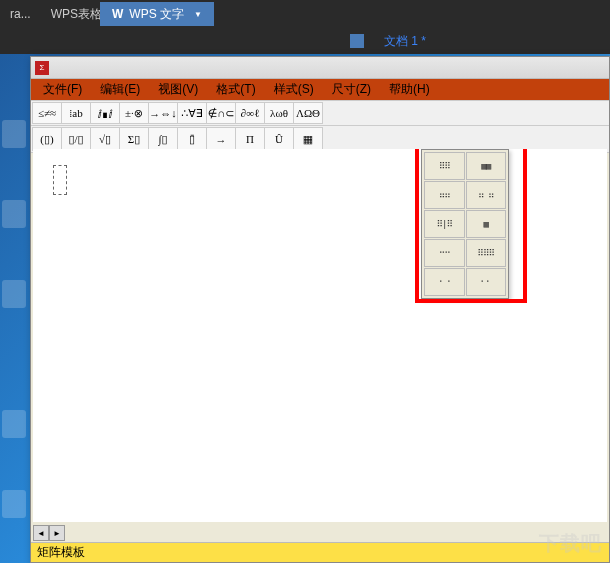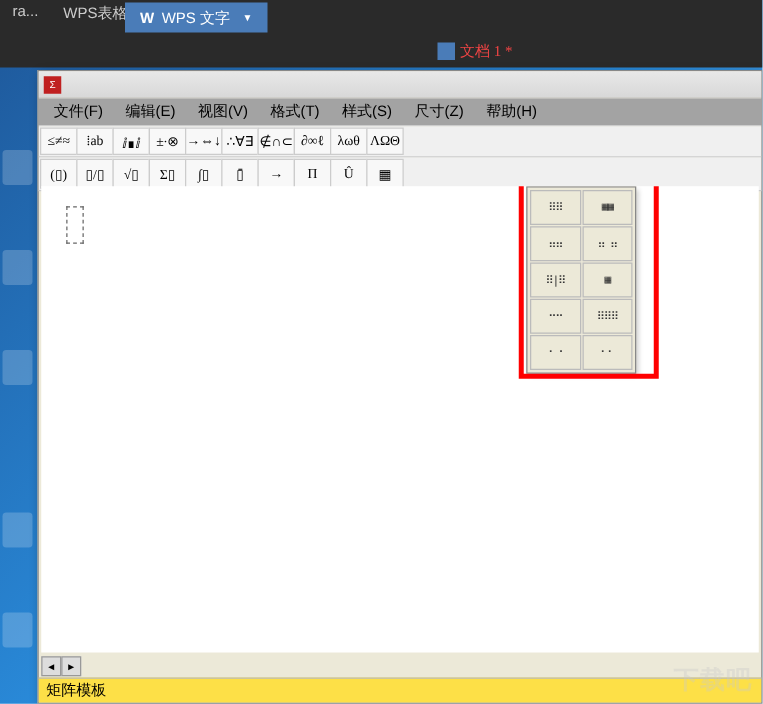--- a/index.html
+++ b/index.html
@@ -9,21 +9,21 @@
       background: linear-gradient(135deg, #1e5799 0%, #2989d8 50%, #7db9e8 100%);
       font-family: "Microsoft YaHei", SimSun, sans-serif;
       font-size: 12px;
       position: relative;
       overflow: hidden;
     }
     .taskbar {
       background: #2a2a2a;
       height: 28px;
       display: flex;
-      align-items: flex-start;
+      align-items: center;
       padding: 0 4px;
       gap: 8px;
     }
     .taskbar-item {
       color: #ccc;
       font-size: 12px;
       padding: 2px 6px;
     }
     .wps-tab {
       background: #4a7cb8;
@@ -43,26 +43,25 @@
       margin-left: 4px;
     }
     .tab-bar {
       background: #2a2a2a;
       height: 26px;
       display: flex;
       align-items: center;
       padding-left: 350px;
     }
     .doc-tab {
-      color: #ef4444;
-      font-size: 12px;
-      display: flex;
-      align-items: center;
-      gap: 4px;
-      font-family: Liberation Serif, serif;
+      color: #3b82f6;
+      font-size: 12px;
+      display: flex;
+      align-items: center;
+      gap: 20px;
     }
     .doc-icon {
       width: 14px;
       height: 14px;
       background: #4a7cb8;
       display: inline-block;
     }
     .editor-window {
       position: absolute;
       left: 30px;
@@ -87,21 +86,21 @@
       height: 14px;
       margin-right: 4px;
       background: #c02020;
       font-size: 8px;
       color: #fff;
       display: flex;
       align-items: center;
       justify-content: center;
     }
     .menu-bar {
-      background: #a3a3a3;
+      background: #c2410c;
       height: 22px;
       display: flex;
       align-items: center;
       padding: 0 4px;
       gap: 2px;
       border-bottom: 1px solid #ccc;
     }
     .menu-item {
       padding: 2px 8px;
       font-size: 12px;

